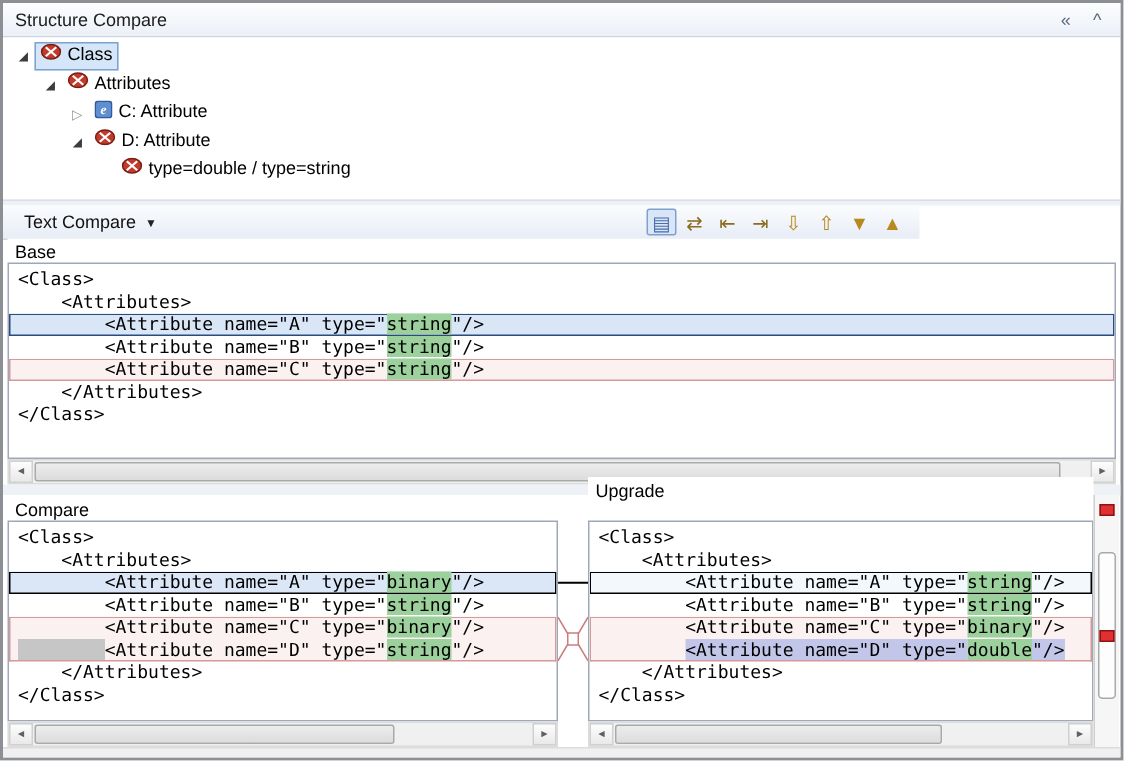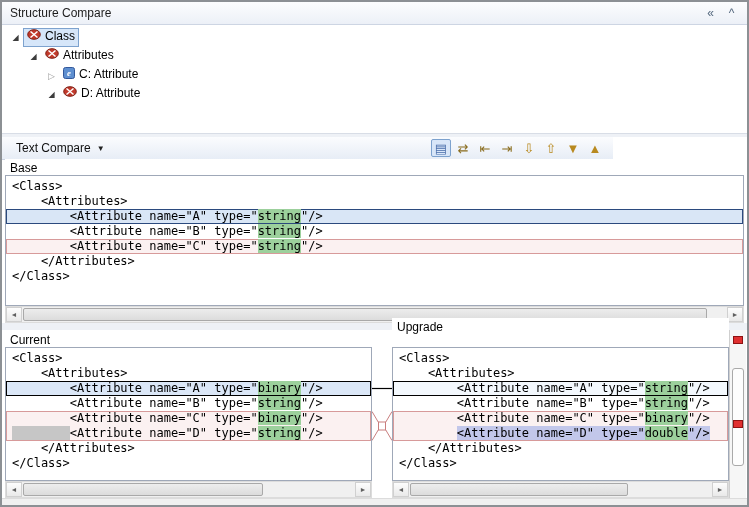--- a/index.html
+++ b/index.html
@@ -143,20 +143,32 @@
         <span class="node-box">
           <span class="tree-icon">
             <svg width="14" height="11" viewBox="0 0 14 11">
               <ellipse cx="7" cy="5.5" rx="6.3" ry="4.8" fill="#c23a2b" stroke="#7c1d12"></ellipse>
               <path d="M3.5 2.5 L10.5 8.5 M10.5 2.5 L3.5 8.5" stroke="#ffffff" stroke-width="1.5" fill="none"></path>
             </svg>
           </span>
           <span>D: Attribute</span>
         </span>
       </div>
+      <div class="tree-row" style="padding-left: 60px;">
+        <span class="expander col"></span>
+        <span class="node-box">
+          <span class="tree-icon">
+            <svg width="14" height="11" viewBox="0 0 14 11">
+              <ellipse cx="7" cy="5.5" rx="6.3" ry="4.8" fill="#c23a2b" stroke="#7c1d12"></ellipse>
+              <path d="M3.5 2.5 L10.5 8.5 M10.5 2.5 L3.5 8.5" stroke="#ffffff" stroke-width="1.5" fill="none"></path>
+            </svg>
+          </span>
+          <span>type=double / type=string</span>
+        </span>
+      </div>
     </div>
 
   <div class="sash sash1"></div>
 
   <div class="tc-header">
     <span class="tc-icon"></span>
     <button class="tc-menu">
       <span>Text Compare</span>
       <span class="tc-caret">▼</span>
     </button>
@@ -188,21 +200,21 @@
     <span class="sb-btn">◄</span>
     <span class="sb-track">
         <span class="sb-thumb thumb-wide"></span>
       </span>
     <span class="sb-btn">►</span>
   </div>
 
   <div class="sash sash2"></div>
 
   <div class="pane-label current-label">
-    <span>Current</span>
+    <span>Compare</span>
   </div>
   <div class="connector-header">
     <button class="conn-btn">↪</button>
   </div>
   <div class="pane-label upgrade-label">
     <span>Upgrade</span>
   </div>
 
   <div class="code-area current-code">
       <div class="code-line"><span>&lt;Class&gt;</span></div>

